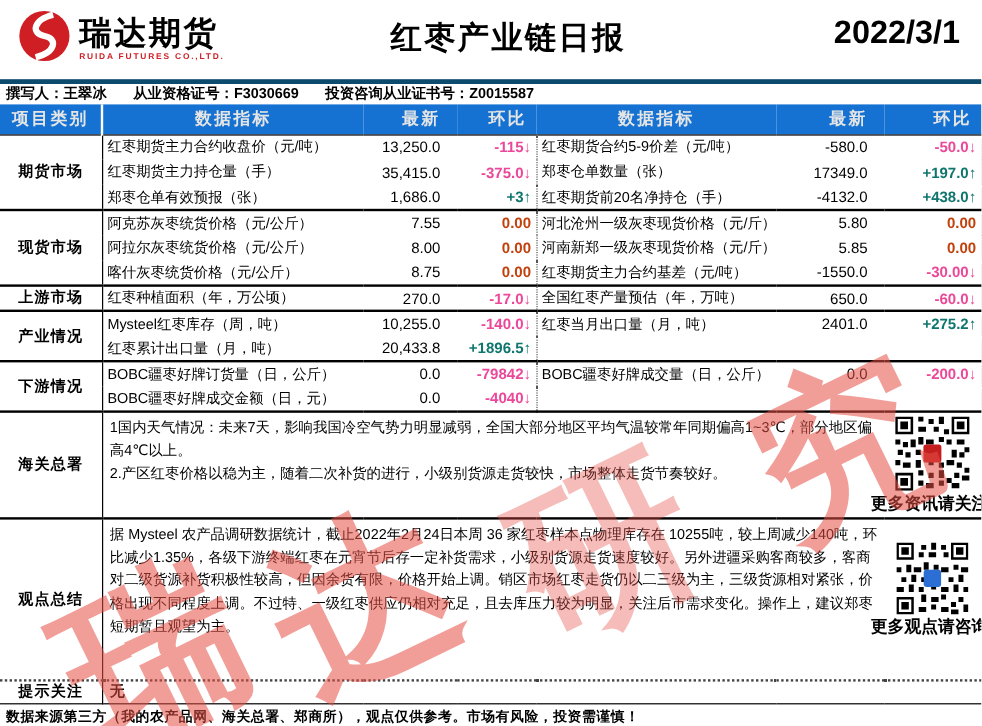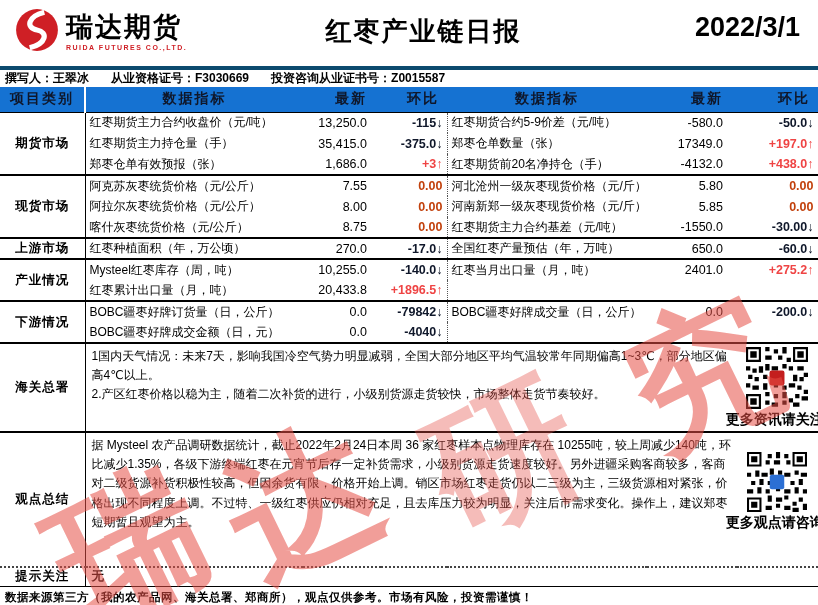--- a/index.html
+++ b/index.html
@@ -23,34 +23,34 @@
   .title { position:absolute; left:0; right:0; top:14px; text-align:center; font-size:26px; font-weight:700; letter-spacing:2px;padding-left:29px; }
   .date  { position:absolute; right:18px; top:12px; font-size:27px; font-weight:700; }
 
   
   .author { height:16px; display:flex; align-items:center; font-size:12px; font-weight:700; padding-left:5px; }
   .author span { margin-right:22px; white-space:nowrap; }
 
   
   table.t { width:818px; border-collapse:collapse; table-layout:fixed; margin-top:1px; }
   .t thead tr { height:25px; }
-  .t thead th { background:#1572d2; color:#0f172a; font-size:14px; font-weight:700; letter-spacing:2px; border-bottom:1px solid #000; }
+  .t thead th { background:#1572d2; color:#e5e5e5; font-size:14px; font-weight:700; letter-spacing:2px; border-bottom:1px solid #000; }
   .t thead th.thc { border-right:2px solid #fff; }
   .t thead th.num-h { text-align:right; padding-right:14px; }
   .t thead th.chg-h { text-align:right; padding-right:8px; }
   .t tbody tr.r { height:21px; }
   .t td { font-size:12px; vertical-align:middle; }
   td.cat { text-align:center; font-size:12.5px; font-weight:600; border-right:1px solid #000; letter-spacing:1px; }
   td.ind { padding-left:4px; font-weight:500; white-space:nowrap; overflow:hidden; }
   td.num { text-align:right; padding-right:14px; font-weight:400; font-size:12.5px; white-space:nowrap; }
   td.chg { text-align:right; padding-right:4px; font-weight:700; font-size:12.5px; white-space:nowrap; }
   td.chg.mid { border-right:1px dotted #555; }
   td.chg.edge { border-right:1px dotted #555; }
-  td.chg[data-dir="down"] { color:#0f172a; }
-  td.chg[data-dir="up"]   { color:#ef4444; }
+  td.chg[data-dir="down"] { color:#ec4899; }
+  td.chg[data-dir="up"]   { color:#0f766e; }
   td.chg[data-dir="flat"] { color:#c2410c; }
   tr.sec td { border-top:2px solid #000; }
 
   
   td.freecell { vertical-align:top; padding:3px 4px 2px 6px; }
   .free-flex { display:flex; gap:6px; height:100%; }
   .free-text { flex:1; font-size:12px; font-weight:500; line-height:1.6; }
   .free-text p { margin:0; }
   .qr-box { width:74px; display:flex; flex-direction:column; align-items:center; flex:none; }
   .qr { width:62px; height:62px; }

